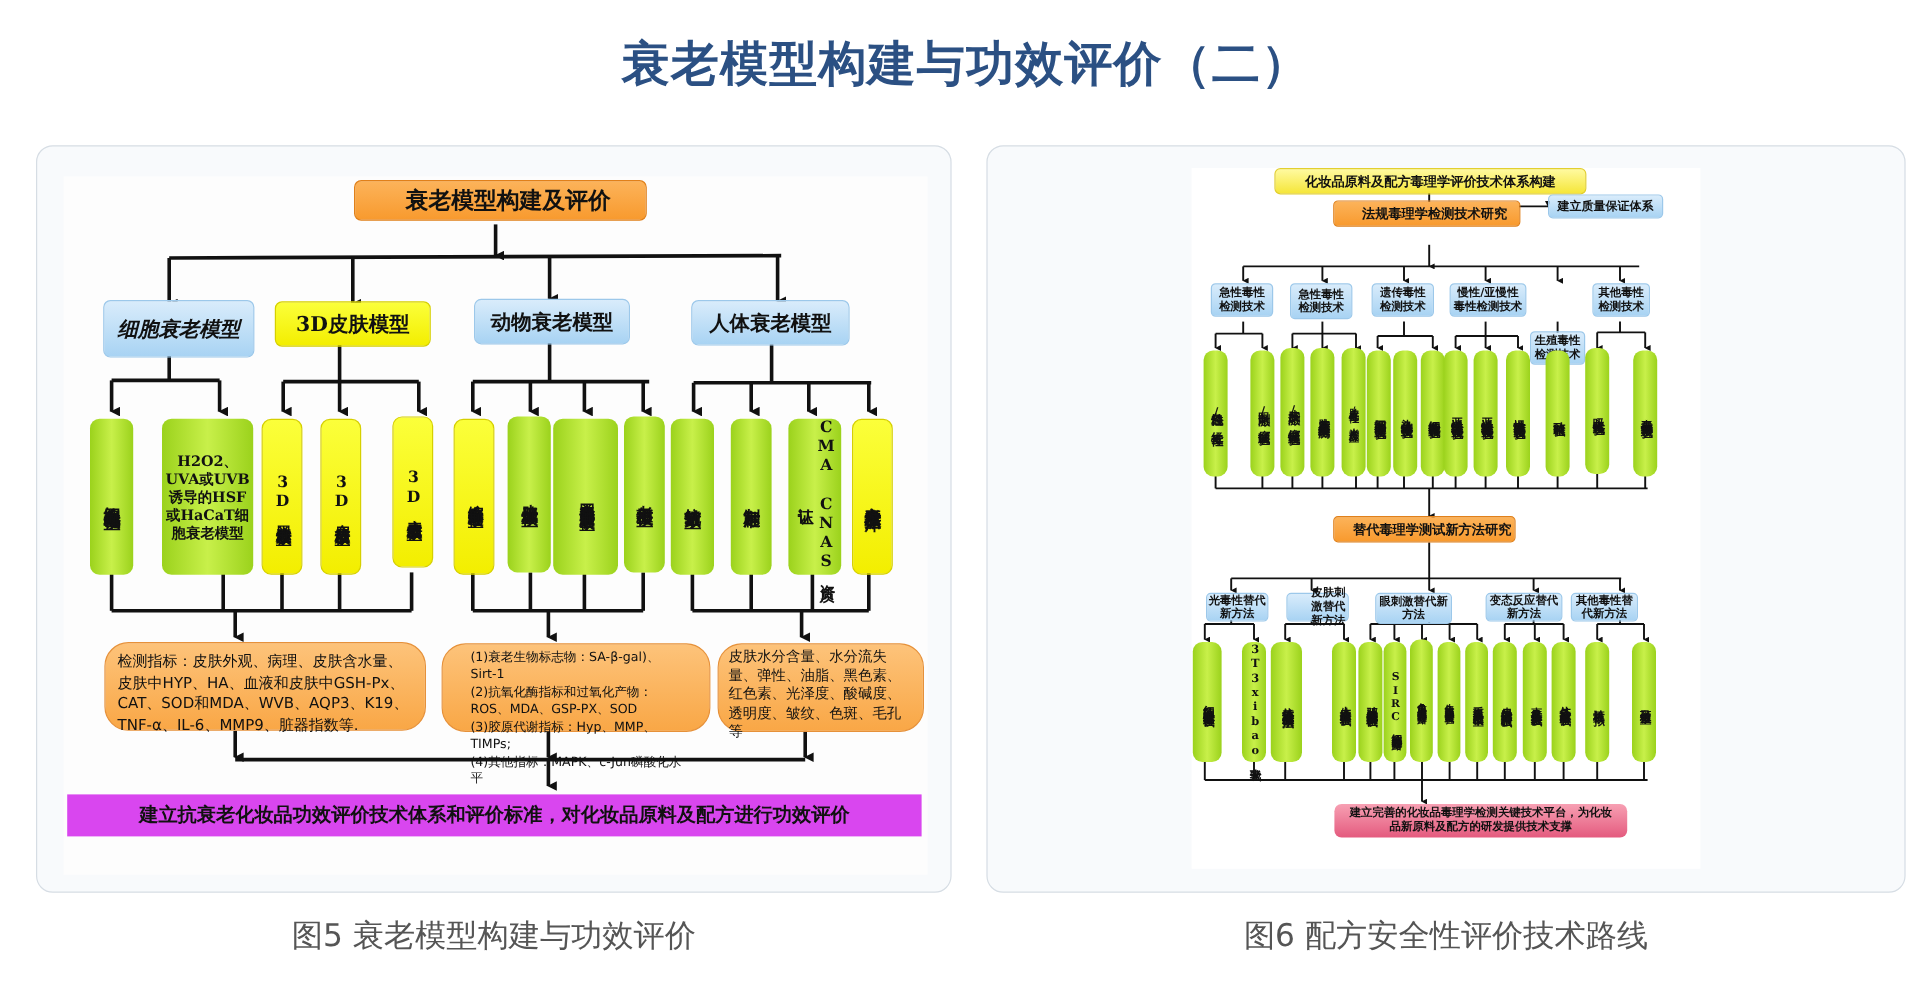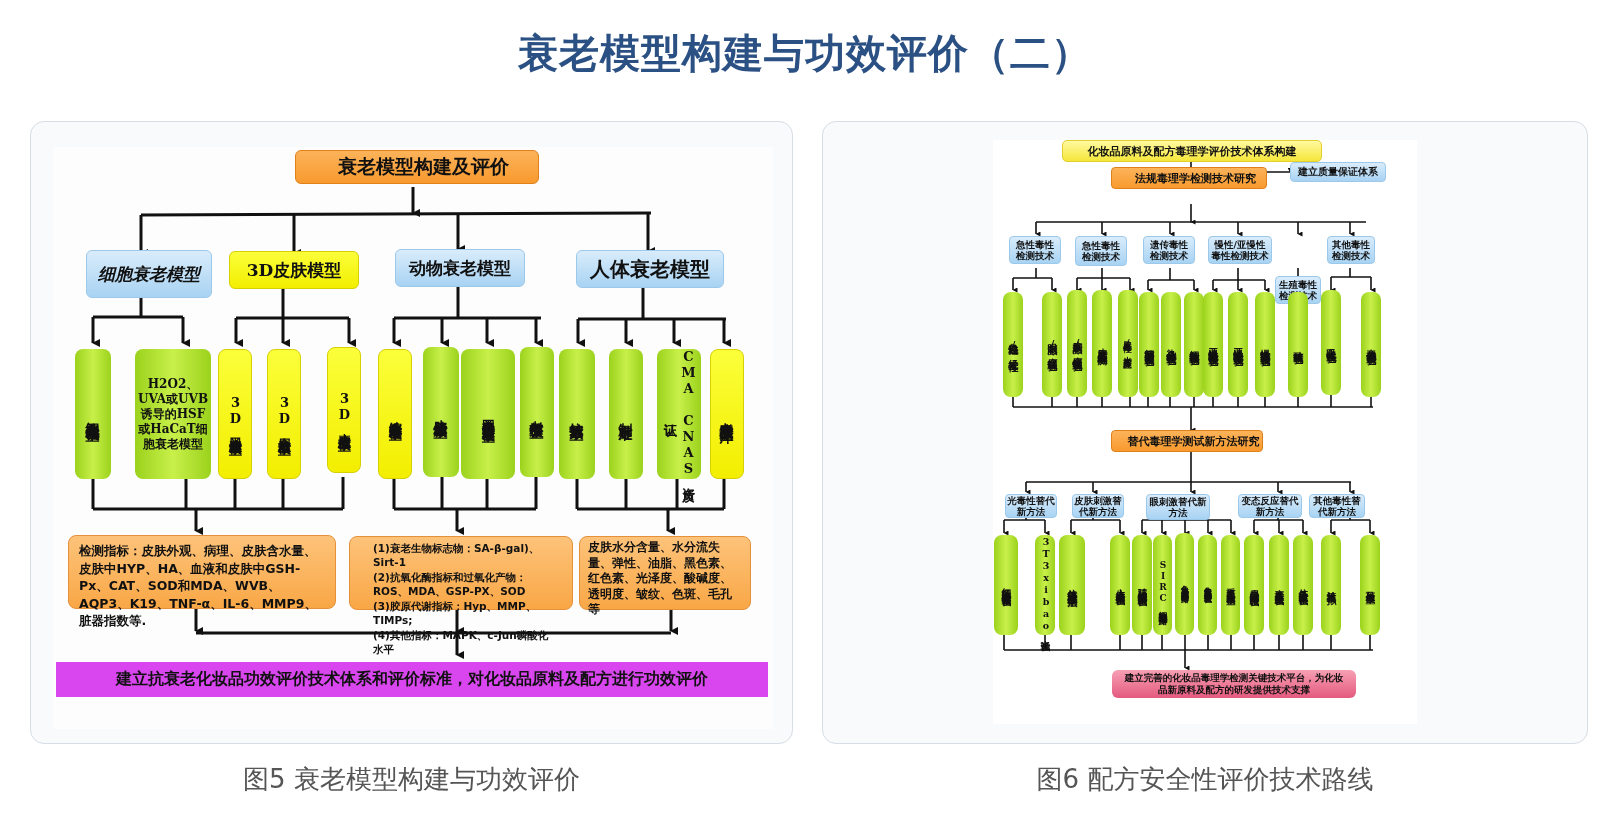--- a/index.html
+++ b/index.html
@@ -18,22 +18,22 @@
   #canvas-left { left:22px; top:25px; width:720px; height:582px; background:#fdfdfd; }
   #canvas-right { left:170px; top:18px; width:424px; height:584px; }
   svg.lines { position:absolute; left:0; top:0; overflow:visible; }
   .box { position:absolute; box-sizing:border-box; display:flex; align-items:center; justify-content:center;
          text-align:center; font-family:"DejaVu Serif", serif; font-weight:bold; color:#111; }
   .orange { background:linear-gradient(180deg,#fcb35a,#f89a2e); border:1px solid #e0801a; border-radius:6px;padding-left:13px; }
   .blue { background:linear-gradient(180deg,#d9ecfb,#a8d3f3); border:1px solid #9cc8ea; border-radius:6px; }
   .yellow { background:linear-gradient(180deg,#fbff3a,#f3ee00); border:1px solid #d6d000; border-radius:6px; }
   .green { background:linear-gradient(90deg,#9bd21c,#c8f04a 50%,#9bd21c); border-radius:8px; }
   .vtext { writing-mode:vertical-rl; text-orientation:upright; letter-spacing:1px; }
-  .lightorange { background:linear-gradient(180deg,#fdc37a,#f9a746); border:1px solid #e6913a; border-radius:8px;
-         font-family:"DejaVu Sans", sans-serif; font-weight:bold; text-align:left; justify-content:flex-start; align-items:flex-start; }
+  .lightorange { background:linear-gradient(180deg,#fdc37a,#f9a746); border:1px solid #e6913a; border-radius:20px;
+         font-family:"DejaVu Sans", sans-serif; font-weight:normal; text-align:left; justify-content:flex-start; align-items:flex-start;margin-left:19px; }
   .pink { background:#d946ef; font-weight:bold; }
   .r-title { background:linear-gradient(180deg,#fffaa0,#f5e63a); border:1px solid #e2cf30; border-radius:5px; }
   .pinkgrad { background:linear-gradient(180deg,#f7a0b3,#e45a7e); border-radius:6px; }
 </style>
 </head>
 <body>
 
 <div class="page-title">衰老模型构建与功效评价（二）</div>
 
 <div class="panel" id="panel-left">
@@ -101,21 +101,21 @@
         <line x1="143" y1="486" x2="618" y2="486"></line>
         <line x1="404" y1="486" x2="404" y2="508" marker-end="url(#ah)"></line>
       </g>
     </svg>
 
     <div class="box orange" style="left:242px;top:3px;width:244px;height:34px;font-size:19px;">衰老模型构建及评价</div>
 
     <div class="box blue" style="left:33px;top:103px;width:126px;height:48px;font-size:17px;font-style:italic;">细胞衰老模型</div>
     <div class="box yellow" style="left:176px;top:104px;width:130px;height:38px;font-size:17px;">3D皮肤模型</div>
     <div class="box blue" style="left:342px;top:102px;width:130px;height:38px;font-size:17px;">动物衰老模型</div>
-    <div class="box blue" style="left:523px;top:103px;width:148px;height:38px;font-size:20px;">人体衰老模型</div>
+    <div class="box blue" style="left:523px;top:103px;width:132px;height:38px;font-size:17px;">人体衰老模型</div>
 
     <div class="box green vtext" style="left:22px;top:202px;width:36px;height:130px;font-size:14px;">细胞光老化模型</div>
     <div class="box green" style="left:82px;top:202px;width:76px;height:130px;font-size:12px;padding:2px;line-height:1.25;">H2O2、UVA或UVB诱导的HSF或HaCaT细胞衰老模型</div>
     <div class="box yellow vtext" style="left:165px;top:202px;width:34px;height:130px;font-size:13px;border-radius:8px;">3D黑素皮肤模型</div>
     <div class="box yellow vtext" style="left:214px;top:202px;width:34px;height:130px;font-size:13px;border-radius:8px;">3D全层皮肤模型</div>
     <div class="box yellow vtext" style="left:274px;top:200px;width:34px;height:126px;font-size:13px;border-radius:8px;">3D表皮皮肤模型</div>
     <div class="box yellow vtext" style="left:325px;top:202px;width:34px;height:130px;font-size:13px;border-radius:8px;">综合皮肤衰老模型</div>
     <div class="box green vtext" style="left:370px;top:200px;width:36px;height:130px;font-size:14px;">皮肤干燥模型</div>
     <div class="box green vtext" style="left:408px;top:202px;width:54px;height:130px;font-size:13px;">单因素诱导的皮肤衰老模型</div>
     <div class="box green vtext" style="left:467px;top:200px;width:34px;height:130px;font-size:14px;">老年斑模型</div>
@@ -270,21 +270,21 @@
     <div class="box green vtext" style="left:210px;top:152px;width:20px;height:105px;font-size:10px;">亚慢性经口毒性试验</div>
     <div class="box green vtext" style="left:235px;top:152px;width:20px;height:105px;font-size:10px;">亚慢性经皮毒性试验</div>
     <div class="box green vtext" style="left:262px;top:152px;width:20px;height:105px;font-size:10px;">慢性致癌结合试验</div>
     <div class="box green vtext" style="left:295px;top:152px;width:20px;height:105px;font-size:10px;">致畸试验</div>
     <div class="box green vtext" style="left:328px;top:150px;width:20px;height:105px;font-size:10px;">吸入毒性试验</div>
     <div class="box green vtext" style="left:368px;top:152px;width:20px;height:105px;font-size:10px;">毒代动力学试验</div>
 
     <div class="box orange" style="left:118px;top:290px;width:152px;height:22px;font-size:11px;border-radius:4px;">替代毒理学测试新方法研究</div>
 
     <div class="box blue" style="left:12px;top:354px;width:52px;height:24px;font-size:9.5px;line-height:1.2;border-radius:4px;">光毒性替代新方法</div>
-    <div class="box blue" style="left:79px;top:354px;width:52px;height:24px;font-size:9.5px;line-height:1.2;border-radius:4px;">皮肤刺激替代新方法</div>
+    <div class="box blue" style="left:79px;top:354px;width:52px;height:24px;font-size:9.5px;line-height:1.2;border-radius:4px;padding-left:18px;">皮肤刺激替代新方法</div>
     <div class="box blue" style="left:153px;top:354px;width:64px;height:26px;font-size:9.5px;line-height:1.2;border-radius:4px;">眼刺激替代新方法</div>
     <div class="box blue" style="left:245px;top:354px;width:64px;height:24px;font-size:9.5px;line-height:1.2;border-radius:4px;">变态反应替代新方法</div>
     <div class="box blue" style="left:316px;top:354px;width:56px;height:24px;font-size:9.5px;line-height:1.2;border-radius:4px;">其他毒性替代新方法</div>
 
     <div class="box green vtext" style="left:1px;top:395px;width:24px;height:100px;font-size:9.5px;">红细胞溶血光毒性试验</div>
     <div class="box green vtext" style="left:42px;top:395px;width:20px;height:100px;font-size:9.5px;">3T3xibao光试验</div>
     <div class="box green vtext" style="left:66px;top:395px;width:26px;height:100px;font-size:10px;">体外重组皮肤模型法</div>
     <div class="box green vtext" style="left:117px;top:395px;width:20px;height:100px;font-size:9.5px;">人体皮肤模型试验</div>
     <div class="box green vtext" style="left:139px;top:395px;width:20px;height:100px;font-size:9.5px;">鸡胚绒毛尿囊膜试验</div>
     <div class="box green vtext" style="left:160px;top:395px;width:19px;height:100px;font-size:9px;">SIRC细胞短时暴露</div>

